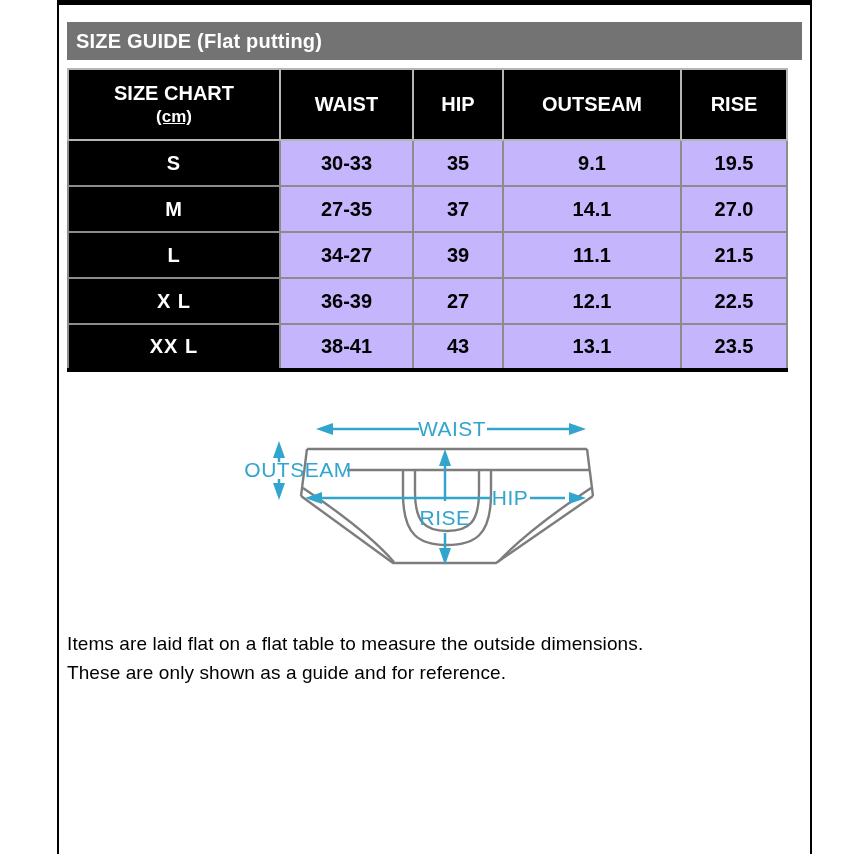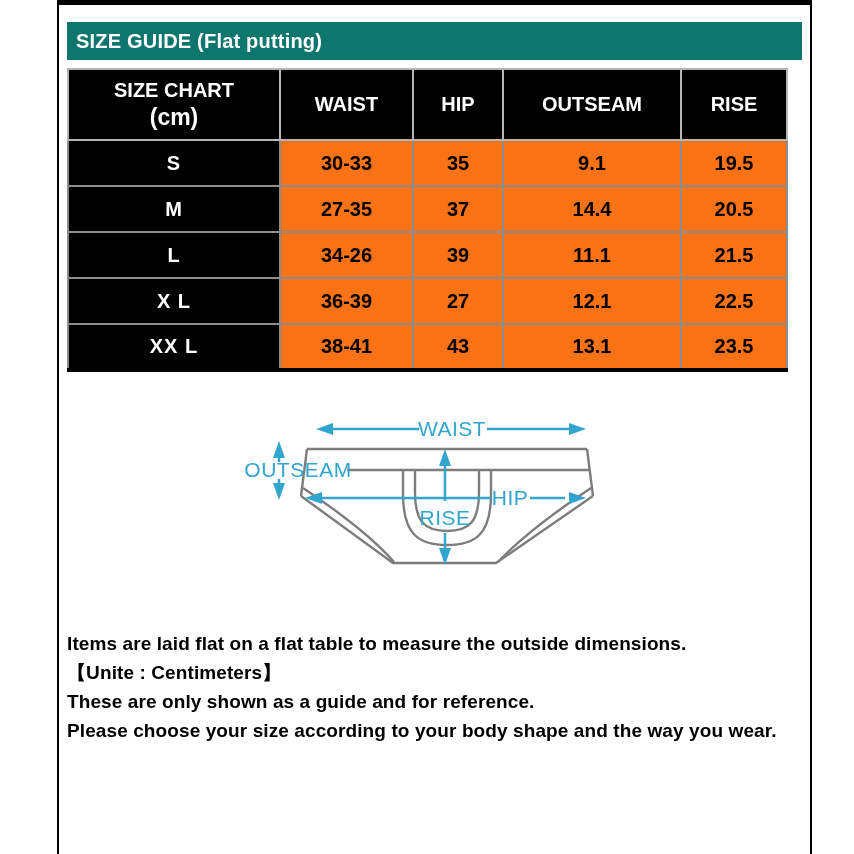--- a/index.html
+++ b/index.html
@@ -13,21 +13,21 @@
     color:#000;
   }
   .sheet{
     position:absolute;left:57px;top:0;width:735px;height:849px;
     border-left:2px solid #000;border-right:2px solid #000;
     border-top:5px solid #000;border-bottom:5px solid #1a1a1a;
     background:#fff;box-sizing:content-box;
     padding:0 8px;
   }
   .title-bar{
-    margin-top:17px;height:38px;background:#0f766e;color:#fff;
+    margin-top:17px;height:38px;background:#737373;color:#fff;
     font-size:20px;font-weight:700;line-height:38px;padding-left:9px;
     letter-spacing:0.2px;
   }
   table.size-table{
     margin-top:8px;border-collapse:collapse;table-layout:fixed;
     width:719px;border:2px solid #8c8c8c;border-bottom:4px solid #000;
   }
   .size-table col.c1{width:212px}
   .size-table col.c2{width:133px}
   .size-table col.c3{width:90px}
@@ -37,33 +37,33 @@
     border:2px solid #8c8c8c;text-align:center;vertical-align:middle;
     font-size:20px;font-weight:700;padding:0;
   }
   .size-table thead th{
     background:#000;color:#fff;height:69px;border-color:#b5b5b5;
   }
   .size-table tbody tr{height:46px;}
   .size-table td.size-cell{
     background:#000;color:#fff;letter-spacing:1px;
   }
-  .size-table td{background:#f97316;color:#000;}
-  .hdr-line2{font-size:23px;margin-top:2px;}
+  .size-table td{background:#c4b5fd;color:#000;}
+  .hdr-line2{font-size:17px;margin-top:2px;text-decoration:underline;}
   .diagram-wrap{width:719px;height:252px;}
   .diagram text{
     font-family:"Liberation Sans","DejaVu Sans",sans-serif;
     font-size:21px;fill:var(--arrow);font-weight:400;letter-spacing:0.5px;
   }
   .diagram .cyan{stroke:var(--arrow);stroke-width:2.5;fill:none;}
   .diagram .cyanfill{fill:var(--arrow);stroke:none;}
   .diagram .gray{stroke:var(--outline);stroke-width:2.4;fill:none;stroke-linejoin:round;}
   .notes{margin-top:5px;width:719px;}
   .notes p{
-    margin:0;font-size:19px;font-weight:700;line-height:29px;
+    margin:0;font-size:19px;font-weight:400;line-height:29px;
     letter-spacing:0.1px;
   }
 </style>
 </head>
 <body>
 
 <div class="sheet">
 
   <div class="title-bar">SIZE GUIDE (Flat putting)</div>
 
@@ -92,26 +92,26 @@
         <td class="size-cell">S</td>
         <td>30-33</td>
         <td>35</td>
         <td>9.1</td>
         <td>19.5</td>
       </tr>
       <tr>
         <td class="size-cell">M</td>
         <td>27-35</td>
         <td>37</td>
-        <td>14.4</td>
-        <td>20.5</td>
+        <td>14.1</td>
+        <td>27.0</td>
       </tr>
       <tr>
         <td class="size-cell">L</td>
-        <td>34-26</td>
+        <td>34-27</td>
         <td>39</td>
         <td>11.1</td>
         <td>21.5</td>
       </tr>
       <tr>
         <td class="size-cell">X L</td>
         <td>36-39</td>
         <td>27</td>
         <td>12.1</td>
         <td>22.5</td>
@@ -170,18 +170,16 @@
         <path class="cyan" d="M378,92 L378,129"></path>
         <path class="cyan" d="M378,161 L378,177"></path>
         <polygon class="cyanfill" points="378,193 372,176 384,176"></polygon>
         <text x="378" y="153" text-anchor="middle">RISE</text>
       </g>
     </svg>
   </div>
 
   <div class="notes">
     <p>Items are laid flat on a flat table to measure the outside dimensions.</p>
-    <p>【Unite : Centimeters】</p>
     <p>These are only shown as a guide and for reference.</p>
-    <p>Please choose your size according to your body shape and the way you wear.</p>
   </div>
 
 </div>
 
 </body></html>

